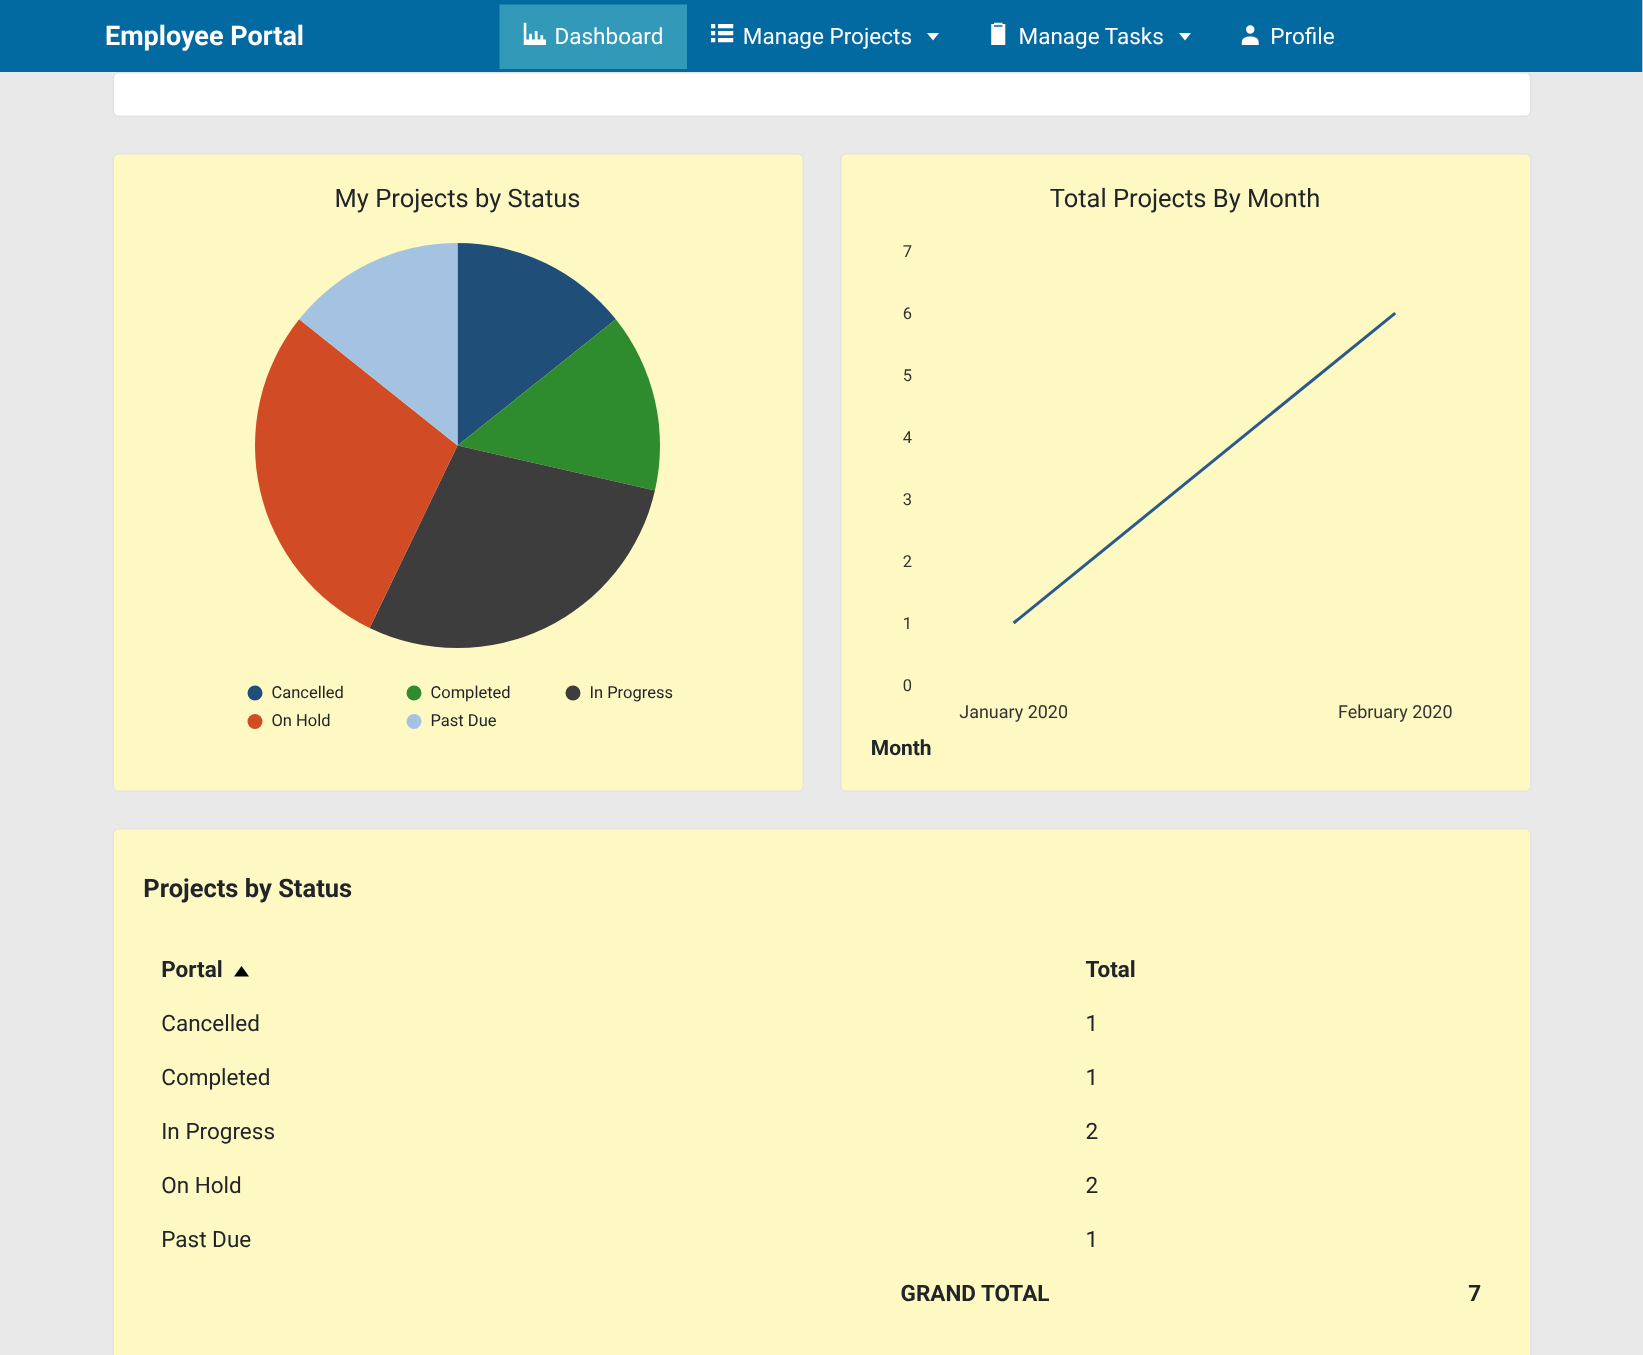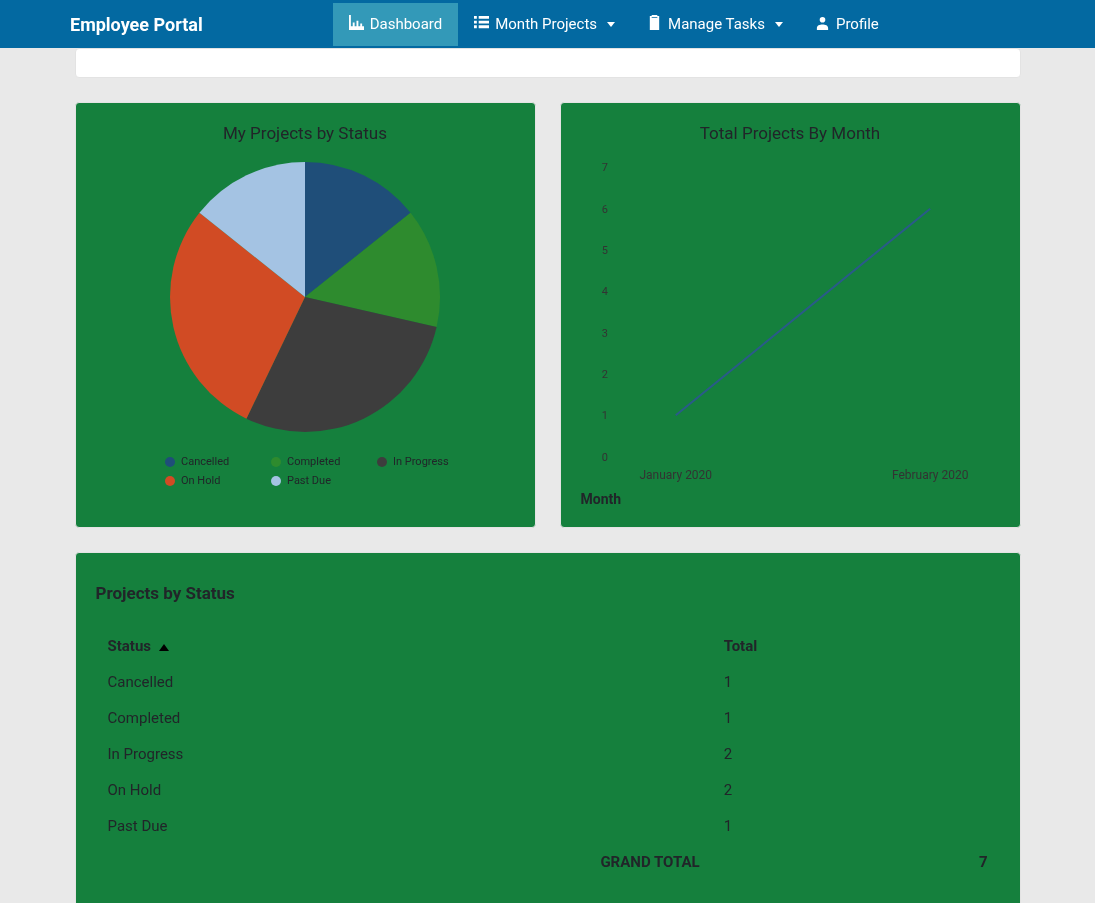--- a/index.html
+++ b/index.html
@@ -45,21 +45,21 @@
   .container { max-width: 970px; margin: 0 auto; padding: 0 12px 40px; }
   .spacer-card {
     background: #fff;
     border: 1px solid #e3e3e3;
     border-radius: 4px;
     height: 30px;
     margin: 0 0 24px 0;
   }
   .row { display: flex; gap: 24px; }
   .card {
-    background: #15803d;
+    background: #fef9c3;
     border: 1px solid #e3e3e3;
     border-radius: 4px;
     padding: 20px;
     flex: 1 1 0;
   }
   .chart-title {
     text-align: center;
     font-size: 17px;
     font-weight: 400;
     margin: 0 0 14px;
@@ -106,21 +106,21 @@
       <div class="nav-item active">
         <span><svg class="icon" viewBox="0 0 16 16">
             <path d="M2 12h2v-4h2v4h2V6h2v6h2V9h2v3h2v2H2z M0 0v16h16v-2H2V0z"></path>
           </svg></span>
         <span>Dashboard</span>
       </div>
       <div class="nav-item">
         <span><svg class="icon" viewBox="0 0 16 16">
             <path d="M0 1h3v3H0zM5 1h11v3H5zM0 6h3v3H0zM5 6h11v3H5zM0 11h3v3H0zM5 11h11v3H5z"></path>
           </svg></span>
-        <span>Month Projects</span>
+        <span>Manage Projects</span>
         <span class="caret"></span>
       </div>
       <div class="nav-item">
         <span><svg class="icon" viewBox="0 0 16 16">
             <path d="M5 0h6v2H5zM3 1h2v2h6V1h2v15H3zM6 11l-2-2 1-1 1 1 3-3 1 1z"></path>
           </svg></span>
         <span>Manage Tasks</span>
         <span class="caret"></span>
       </div>
       <div class="nav-item">
@@ -189,21 +189,21 @@
       <div class="axis-label">Month</div>
     </div>
   </div>
 
   <div class="card table-card">
     <h3 class="table-title">Projects by Status</h3>
     <table>
       <thead>
         <tr>
           <th>
-            <span>Status</span>
+            <span>Portal</span>
             <span class="sort-indicator"></span>
           </th>
           <th>Total</th>
         </tr>
       </thead>
       <tbody id="table-body">
           <tr>
             <td>Cancelled</td>
             <td>1</td>
           </tr>

